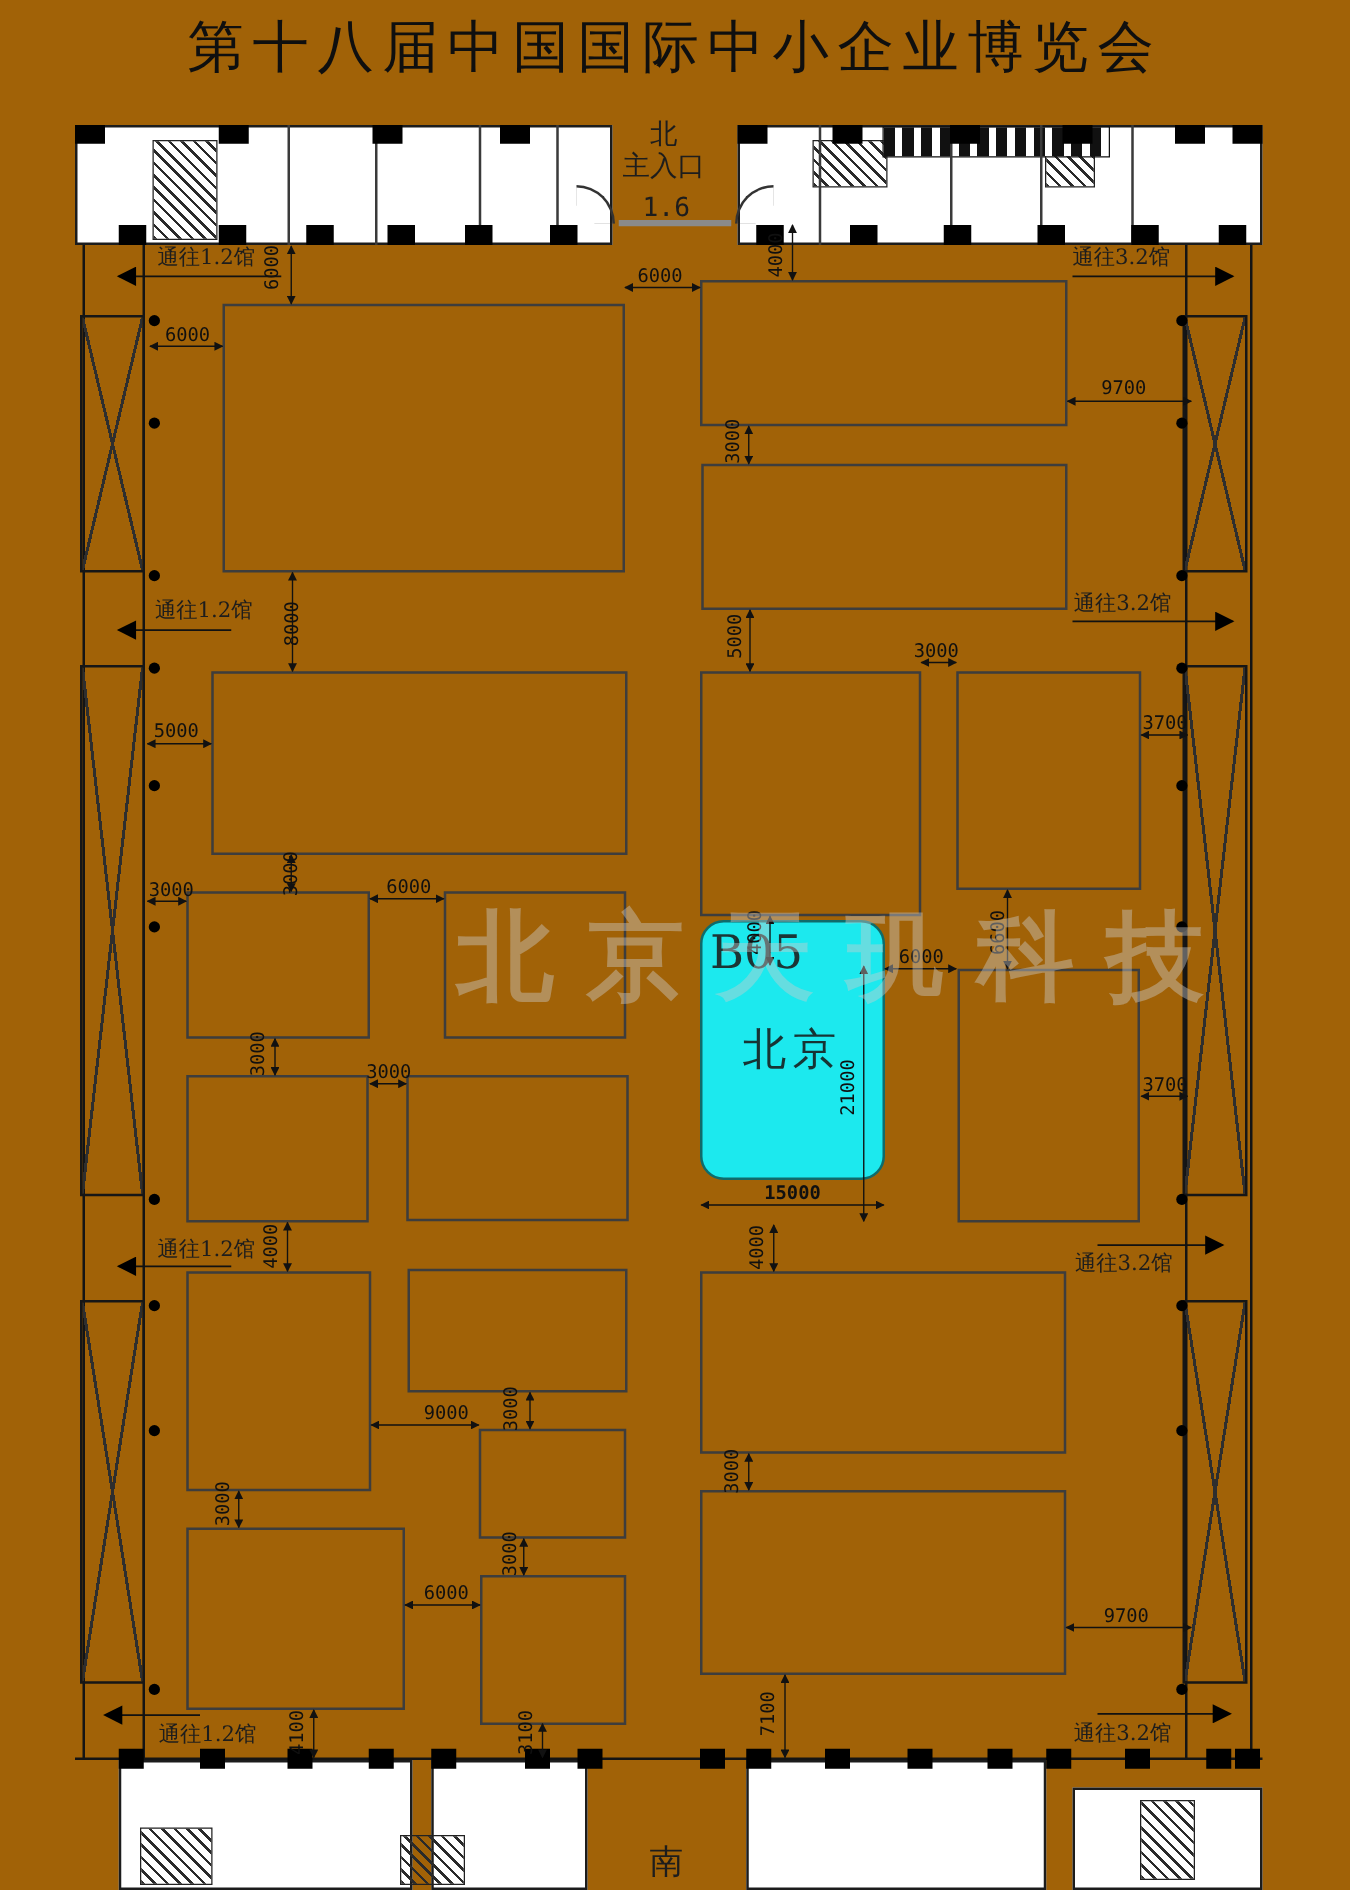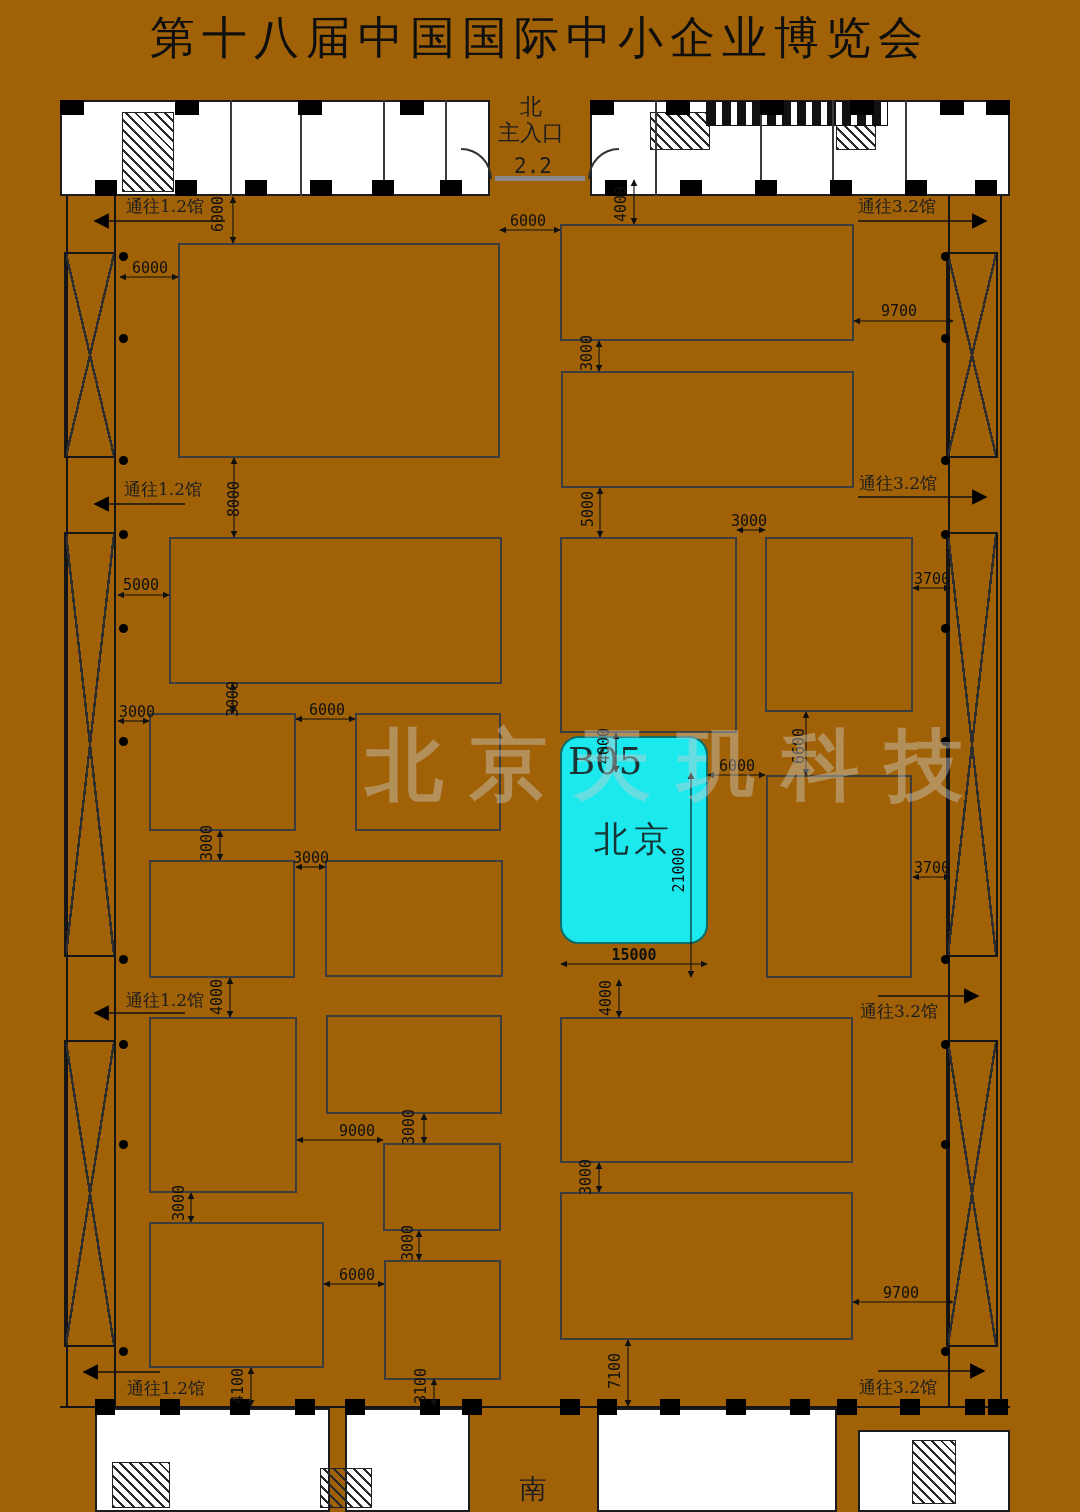--- a/index.html
+++ b/index.html
@@ -44,21 +44,21 @@
              white-space:nowrap;z-index:6;pointer-events:none;}
 </style>
 </head>
 <body>
 
 <div id="cv">
   <div class="title">第十八届中国国际中小企业博览会</div>
 
   <span class="compass" style="left:531px;top:107px;">北</span>
   <span class="compass" style="left:531px;top:133px;">主入口</span>
-  <span class="compass num" style="left:533px;top:166px;">2.2</span>
+  <span class="compass num" style="left:533px;top:166px;">1.6</span>
   <span class="compass south" style="left:533px;top:1489px;">南</span>
 
   <div id="booths">
       <div class="booth" style="left: 178px; top: 243px; width: 322px; height: 215px;"></div>
       <div class="booth" style="left: 169px; top: 537px; width: 333px; height: 147px;"></div>
       <div class="booth" style="left: 149px; top: 713px; width: 147px; height: 118px;"></div>
       <div class="booth" style="left: 355px; top: 713px; width: 146px; height: 118px;"></div>
       <div class="booth" style="left: 149px; top: 860px; width: 146px; height: 118px;"></div>
       <div class="booth" style="left: 325px; top: 860px; width: 178px; height: 117px;"></div>
       <div class="booth" style="left: 149px; top: 1017px; width: 148px; height: 176px;"></div>

